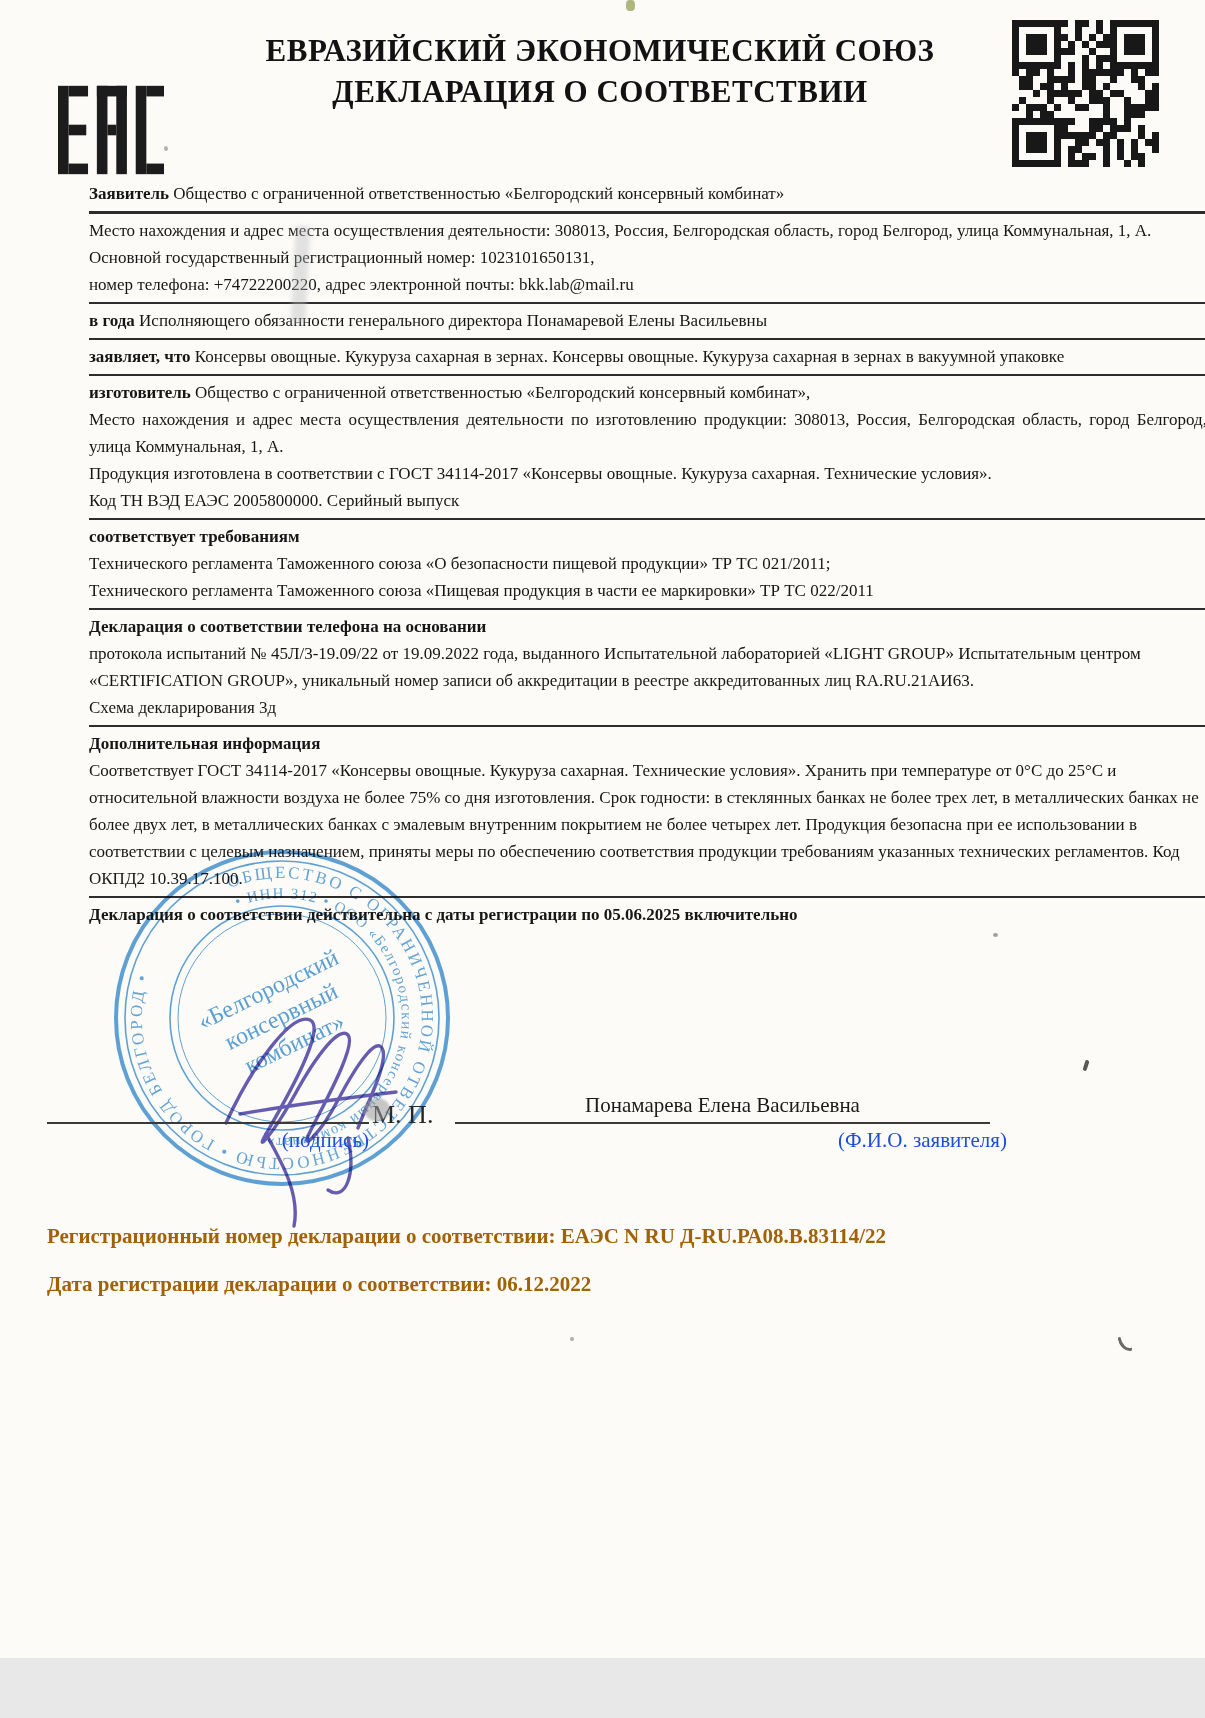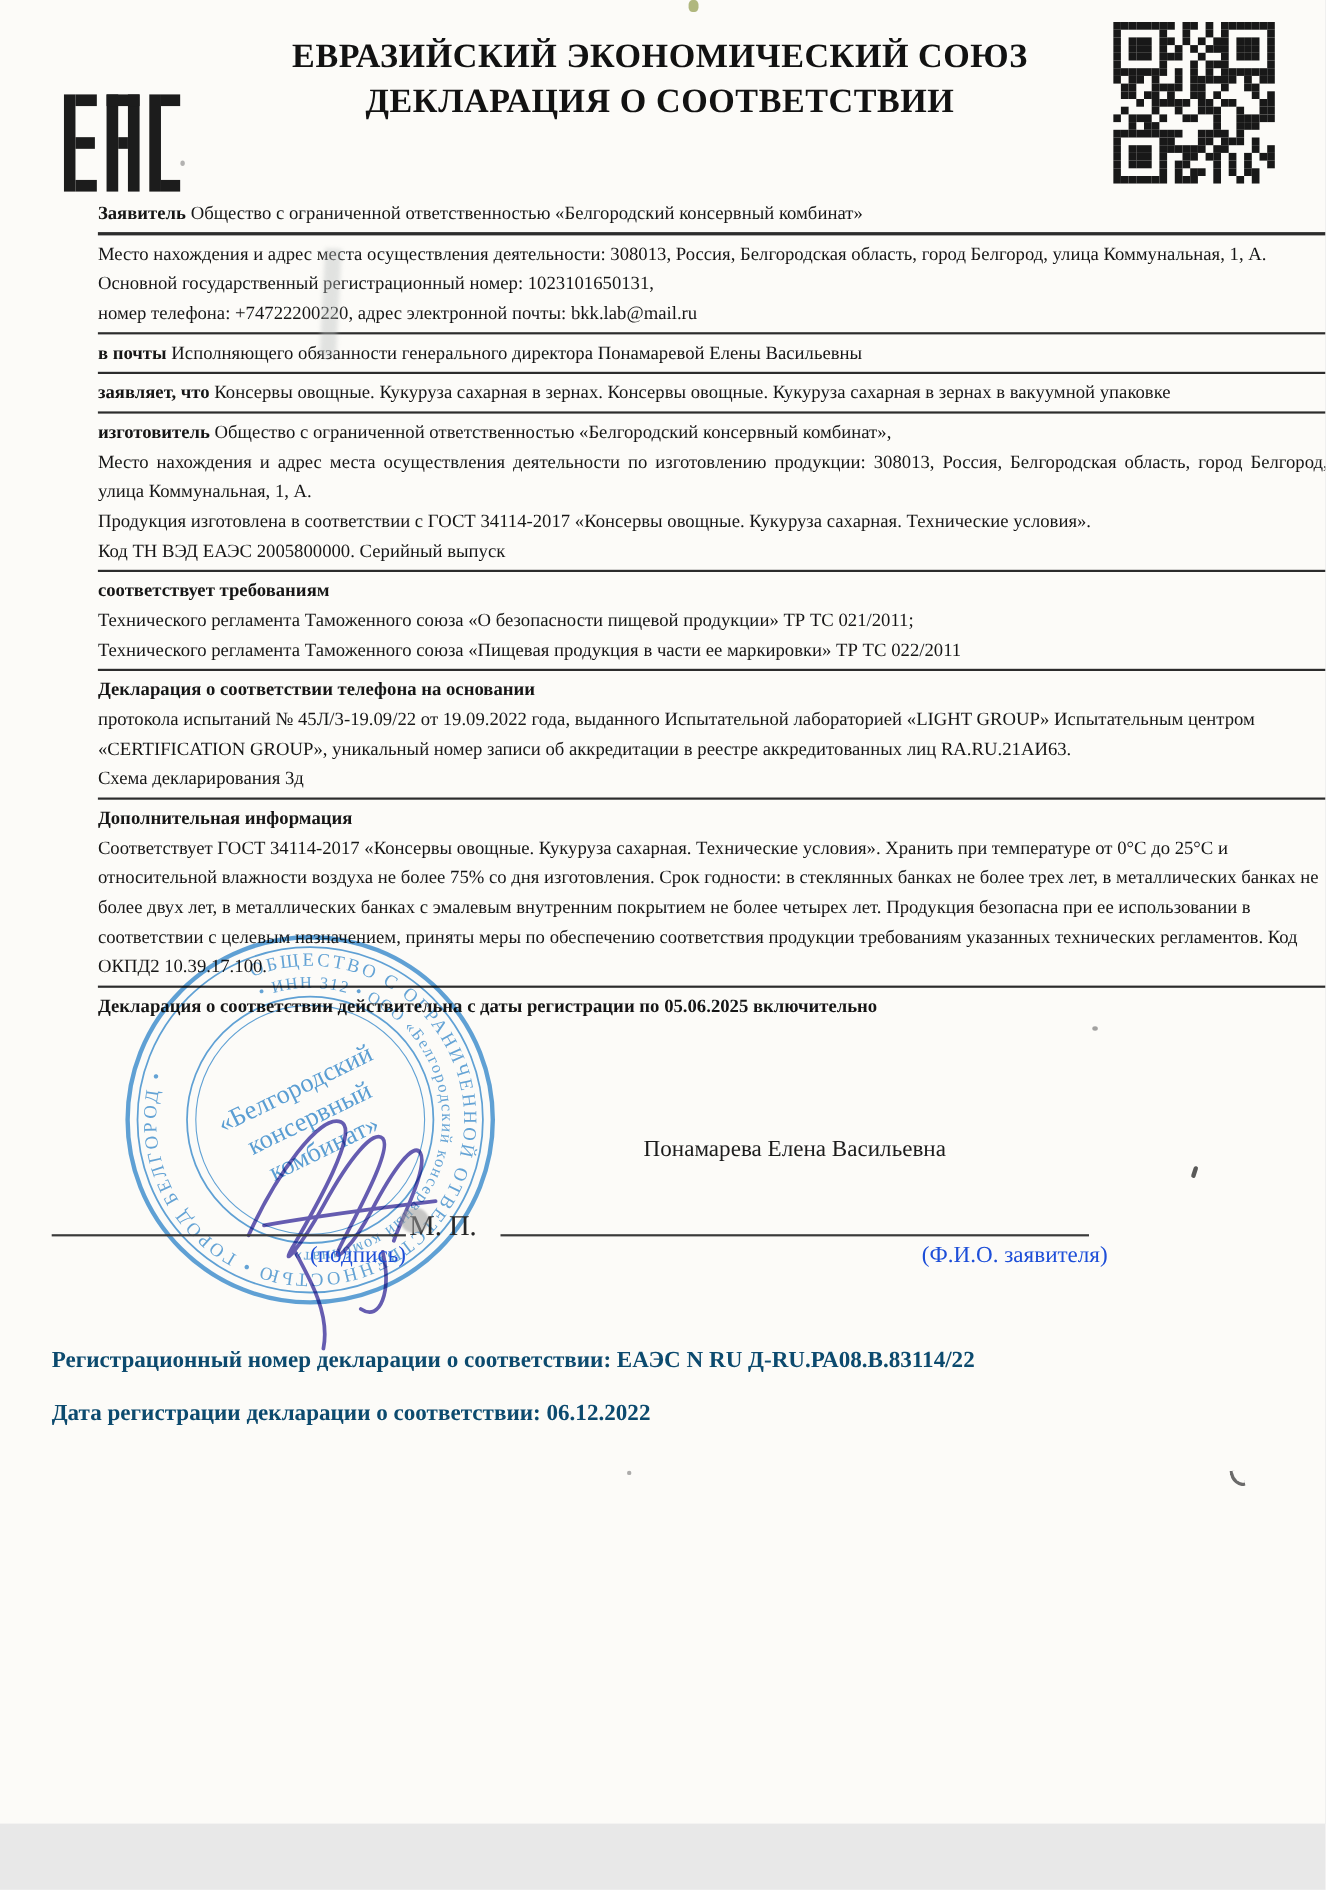--- a/index.html
+++ b/index.html
@@ -23,21 +23,21 @@
   }
   .content p{margin:0;}
   .j{text-align:justify;}
   .hr{border-top:2px solid #2c2c2c;margin:4px 0 3px 0;}
   .hr.thick{border-top-width:3px;}
   b{font-weight:bold;}
   .sig-line{position:absolute;border-top:2px solid #3a3a3a;height:0;}
   .sig-caption{position:absolute;text-align:right;font-size:21px;color:#1d4ed8;}
   .fio-name{position:absolute;text-align:center;font-size:21px;color:#1b1b1b;}
   .mp{position:absolute;font-size:26px;color:#262626;}
-  .footer-line{position:absolute;font-weight:bold;font-size:21px;color:#0c4a6e;text-align:right;}
+  .footer-line{position:absolute;font-weight:bold;font-size:21px;color:#a16207;text-align:right;}
   
   .stamp{position:absolute;left:106px;top:842px;mix-blend-mode:multiply;opacity:.92;}
   .signature-ink{position:absolute;left:196px;top:938px;mix-blend-mode:multiply;}
   
   .artifact{position:absolute;pointer-events:none;}
   .smudge-gray{left:293px;top:226px;width:15px;height:98px;background:#b9bebe;opacity:.4;filter:blur(2px);transform:rotate(3deg);}
   .blob-mp{left:364px;top:1098px;width:26px;height:23px;background:#9b9b9b;border-radius:50%;opacity:.55;filter:blur(1px);}
   .speck-green{left:626px;top:0px;width:9px;height:11px;background:#97a055;opacity:.75;border-radius:40%;}
   .mark-tick{left:1084px;top:1060px;width:4px;height:11px;background:#3c3c3c;border-radius:2px;transform:rotate(18deg);opacity:.85;}
   .mark-curl{left:1119px;top:1336px;width:9px;height:13px;border-left:3px solid #474747;border-bottom:3px solid #474747;border-radius:0 0 0 90%;transform:rotate(-12deg);opacity:.8;}
@@ -328,21 +328,21 @@
 
   <div class="content">
     <p><b>Заявитель</b> <span>Общество с ограниченной ответственностью «Белгородский консервный комбинат»</span></p>
     <div class="hr thick"></div>
 
     <p>Место нахождения и адрес места осуществления деятельности: 308013, Россия, Белгородская область, город Белгород, улица Коммунальная, 1, А.</p>
     <p>Основной государственный регистрационный номер: 1023101650131,</p>
     <p>номер телефона: +74722200220, адрес электронной почты: bkk.lab@mail.ru</p>
     <div class="hr"></div>
 
-    <p><b>в почты</b> <span>Исполняющего обязанности генерального директора Понамаревой Елены Васильевны</span></p>
+    <p><b>в года</b> <span>Исполняющего обязанности генерального директора Понамаревой Елены Васильевны</span></p>
     <div class="hr"></div>
 
     <p><b>заявляет, что</b> <span>Консервы овощные.  Кукуруза сахарная в зернах. Консервы овощные. Кукуруза сахарная в зернах в вакуумной упаковке</span></p>
     <div class="hr"></div>
 
     <p><b>изготовитель</b> <span>Общество с ограниченной ответственностью «Белгородский консервный комбинат»,</span></p>
     <p class="j">Место нахождения и адрес места осуществления деятельности по изготовлению продукции: 308013, Россия, Белгородская область, город Белгород, улица Коммунальная, 1, А.</p>
     <p class="j">Продукция изготовлена в соответствии с ГОСТ 34114-2017 «Консервы овощные. Кукуруза сахарная. Технические условия».</p>
     <p>Код ТН ВЭД ЕАЭС 2005800000. Серийный выпуск</p>
     <div class="hr"></div>
@@ -395,21 +395,21 @@
       <path d="M30,185 C55,130 95,74 114,82 C132,90 86,168 70,196 C58,216 76,198 98,158 C122,114 144,88 152,97 C162,108 120,180 112,198 C106,212 124,196 142,162 C162,124 180,100 186,110 C194,123 168,172 162,190"></path>
       <path d="M70,196 C88,228 104,258 98,288"></path>
       <path d="M152,200 C160,236 150,264 132,252"></path>
       <path d="M44,176 C90,168 150,160 200,154"></path>
     </g>
   </svg>
 
   <div class="sig-line" style="left:47px;top:1122px;width:322px;"></div>
   <div class="sig-caption" style="left:47px;top:1128px;width:322px;">(подпись)</div>
   <div class="mp" style="left:372px;top:1100px;">М. П.</div>
-  <div class="fio-name" style="left:455px;top:1032px;width:535px;">Понамарева Елена Васильевна</div>
+  <div class="fio-name" style="left:455px;top:1093px;width:535px;">Понамарева Елена Васильевна</div>
   <div class="sig-line" style="left:455px;top:1122px;width:535px;"></div>
   <div class="sig-caption" style="left:472px;top:1128px;width:535px;">(Ф.И.О. заявителя)</div>
 
   <div class="footer-line" style="left:47px;top:1224px;">Регистрационный номер декларации о соответствии: ЕАЭС N RU Д-RU.РА08.В.83114/22</div>
   <div class="footer-line" style="left:47px;top:1272px;">Дата регистрации декларации о соответствии: 06.12.2022</div>
 
   <div class="artifact smudge-gray"></div>
   <div class="artifact blob-mp"></div>
   <div class="artifact speck-green"></div>
   <div class="artifact mark-tick"></div>

